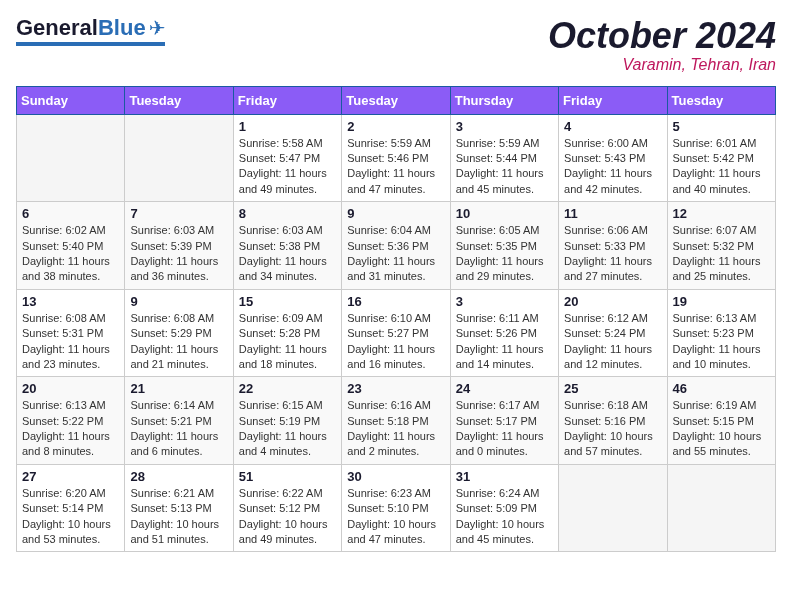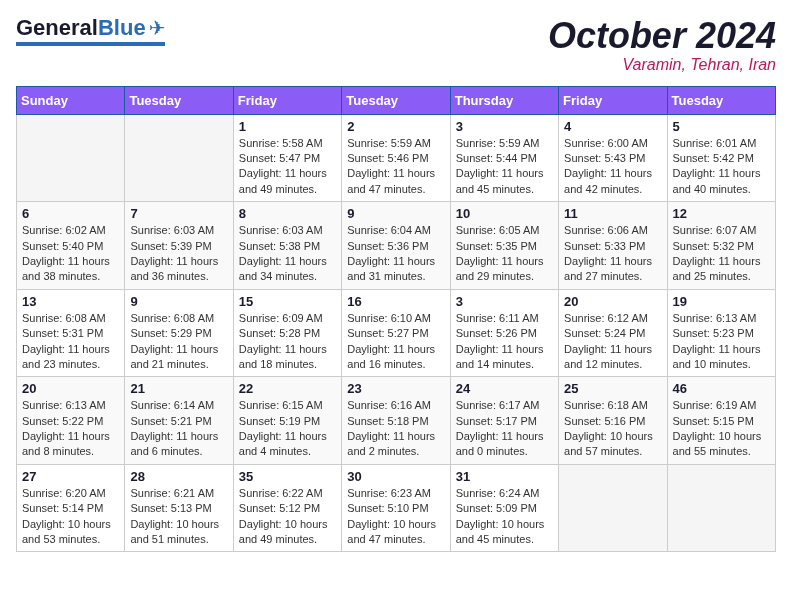--- a/index.html
+++ b/index.html
@@ -240,21 +240,21 @@
       <tr>
         <td>
           <span class="day-number">27</span>
           <div class="day-info">Sunrise: 6:20 AM<br>Sunset: 5:14 PM<br>Daylight: 10 hours and 53 minutes.</div>
         </td>
         <td>
           <span class="day-number">28</span>
           <div class="day-info">Sunrise: 6:21 AM<br>Sunset: 5:13 PM<br>Daylight: 10 hours and 51 minutes.</div>
         </td>
         <td>
-          <span class="day-number">35</span>
+          <span class="day-number">51</span>
           <div class="day-info">Sunrise: 6:22 AM<br>Sunset: 5:12 PM<br>Daylight: 10 hours and 49 minutes.</div>
         </td>
         <td>
           <span class="day-number">30</span>
           <div class="day-info">Sunrise: 6:23 AM<br>Sunset: 5:10 PM<br>Daylight: 10 hours and 47 minutes.</div>
         </td>
         <td>
           <span class="day-number">31</span>
           <div class="day-info">Sunrise: 6:24 AM<br>Sunset: 5:09 PM<br>Daylight: 10 hours and 45 minutes.</div>
         </td>

